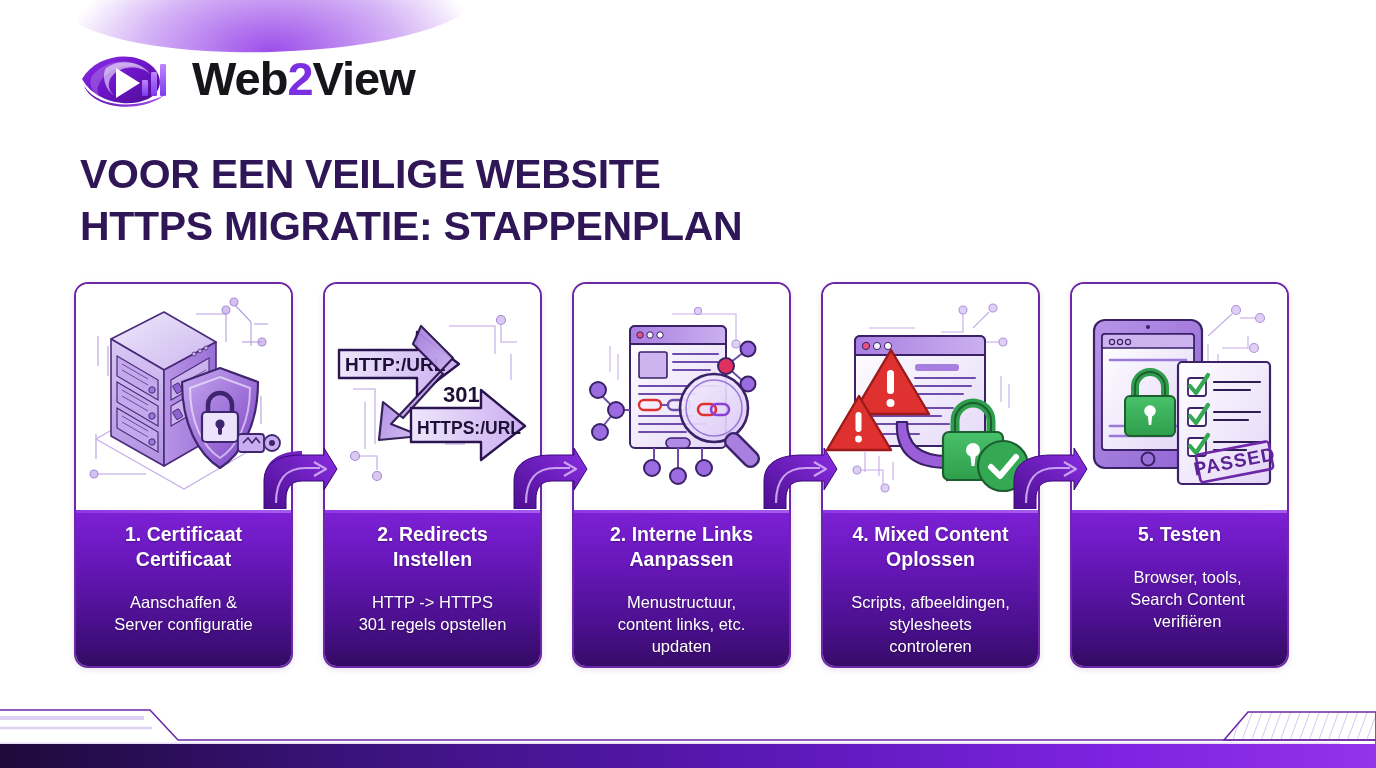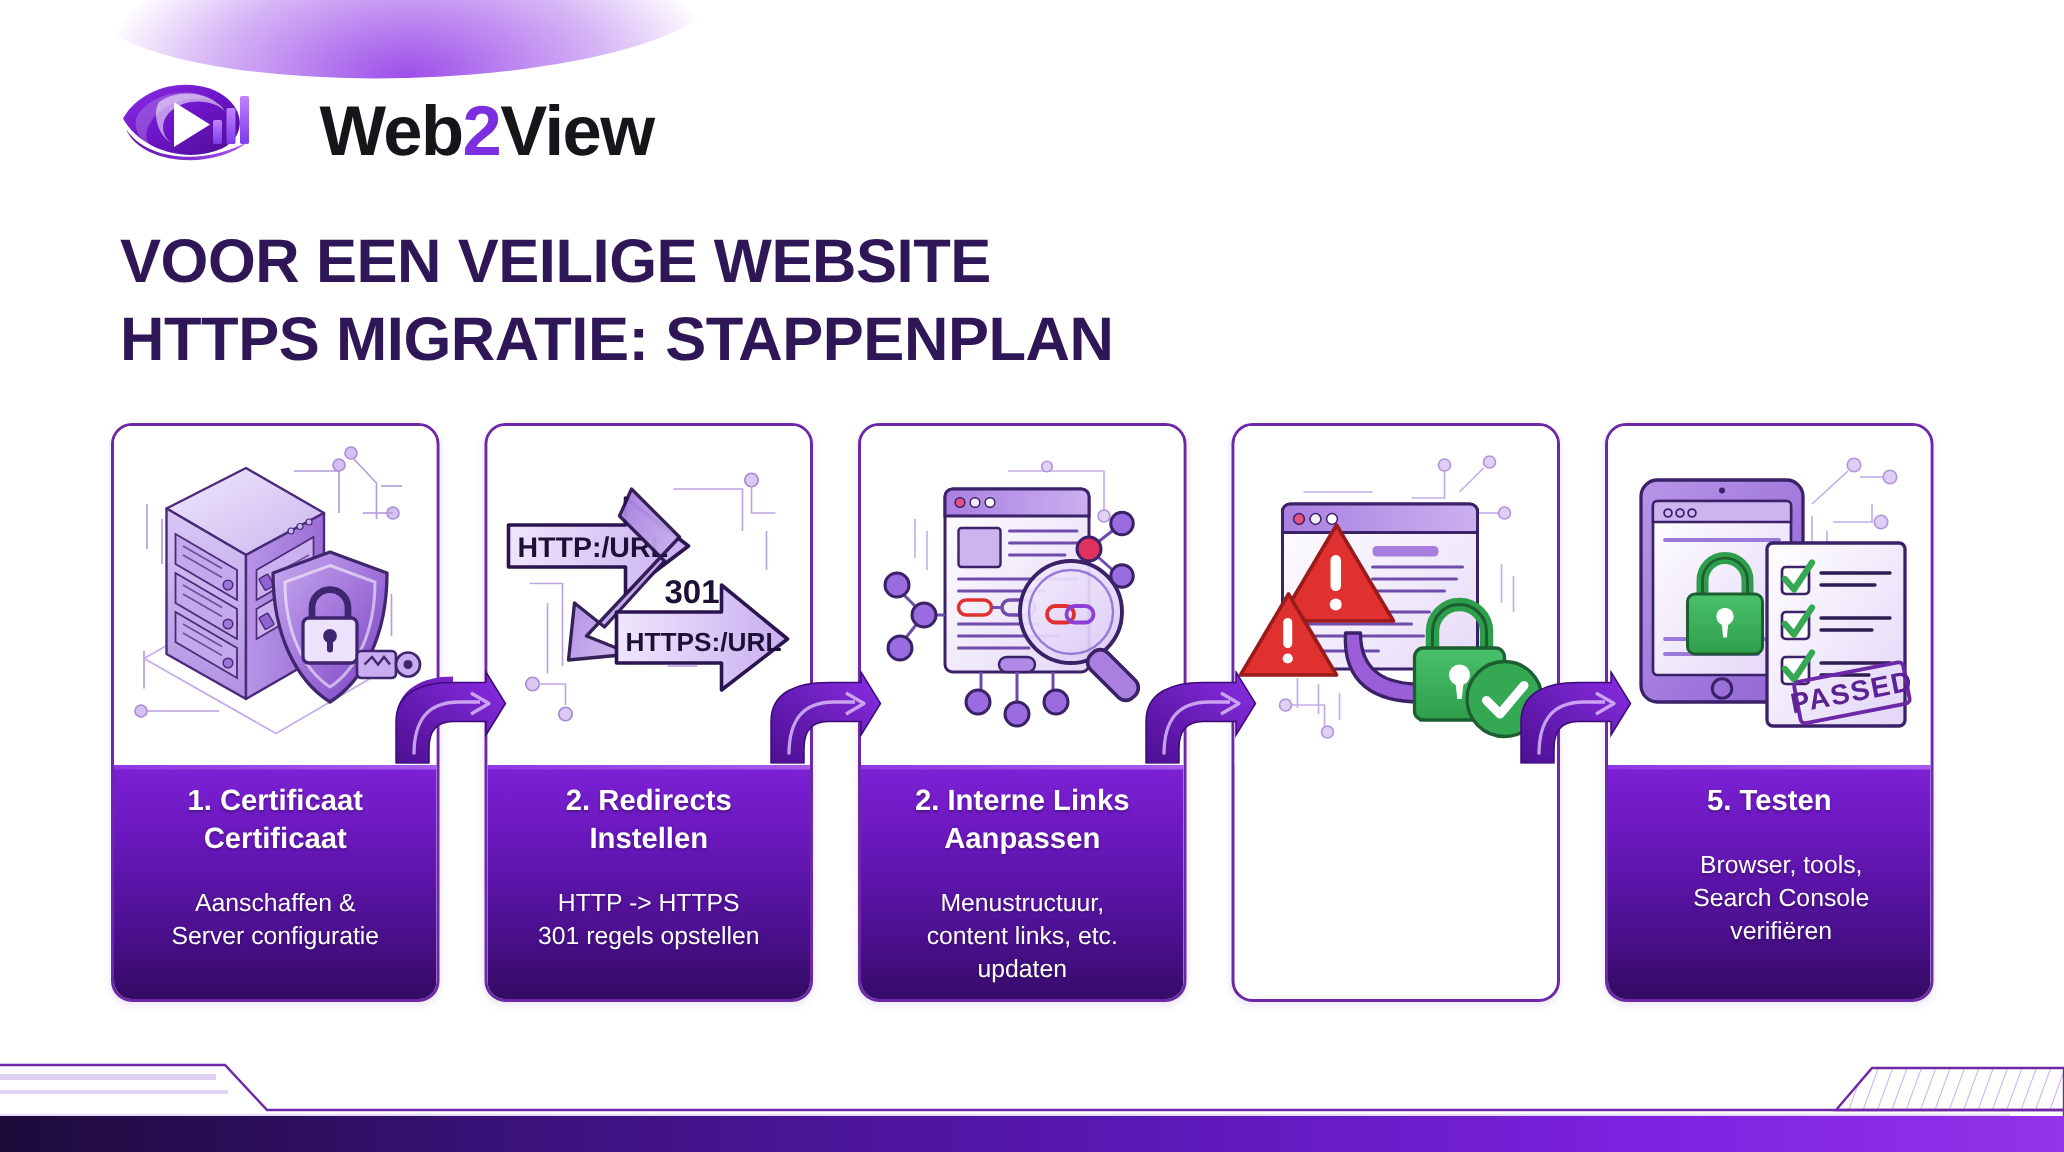--- a/index.html
+++ b/index.html
@@ -14,21 +14,21 @@
   
   .top-swoosh {
     position:absolute; left:60px; top:-58px; width:420px; height:110px;
     border-radius:50%;
     background: radial-gradient(ellipse at 50% 100%, rgba(139,46,229,.85) 0%, rgba(139,46,229,.35) 45%, rgba(139,46,229,0) 70%);
     transform: rotate(-1.5deg);
     pointer-events:none;
   }
 
   
-  .logo-row { position:absolute; left:76px; top:46px; display:flex; align-items:flex-end; gap:25px; }
+  .logo-row { position:absolute; left:76px; top:46px; display:flex; align-items:center; gap:4px; }
   .logo-mark { width:112px; height:64px; position:relative; }
   .logo-text { font-size:47px; font-weight:bold; letter-spacing:-1px; color:#16151a; line-height:1; }
   .logo-text .accent { color:#7b2fe0; }
 
   
   .headline {
     position:absolute; left:80px; top:148px; width:900px;
     font-size:41px; font-weight:bold; line-height:1.27;
     color:#2f1657; letter-spacing:-0.3px;
     text-transform:uppercase;
@@ -468,20 +468,31 @@
             <circle cx="32" cy="48" r="7" fill="#ffffff"></circle>
             <path d="M29 50 L35 50 L33.5 64 L30.5 64 Z" fill="#ffffff"></path>
           </g>
 
           <g transform="translate(158,160)">
             <circle cx="22" cy="22" r="25" fill="#34a853" stroke="#1d5e30" stroke-width="2.2"></circle>
             <path d="M10 23 L19 32 L35 13" fill="none" stroke="#ffffff" stroke-width="6" stroke-linecap="round" stroke-linejoin="round"></path>
           </g>
         </svg>
       </div>
+      <div class="body">
+        <div class="step-title">
+          <div>4. Mixed Content</div>
+          <div>Oplossen</div>
+        </div>
+        <div class="step-desc">
+          <div>Scripts, afbeeldingen,</div>
+          <div>stylesheets</div>
+          <div>controleren</div>
+        </div>
+      </div>
     </div>
 
     <div class="card tall-title">
       <div class="art">
         <svg viewBox="0 0 215 226">
           <defs>
             <linearGradient id="tabG" x1="0" y1="0" x2="1" y2="1">
               <stop offset="0" stop-color="#b895e8"></stop>
                 <stop offset="1" stop-color="#8f63d2"></stop>
             </linearGradient>
@@ -560,21 +571,21 @@
             </g>
           </g>
         </svg>
       </div>
       <div class="body">
         <div class="step-title">
           <div>5. Testen</div>
         </div>
         <div class="step-desc">
           <div>Browser, tools,</div>
-          <div>Search Console</div>
+          <div>Search Content</div>
           <div>verifiëren</div>
         </div>
       </div>
     </div>
 
   </div>
 
   <div class="connector" style="left:262px; top:447px;">
     <svg viewBox="0 0 76 62">
       <defs>

